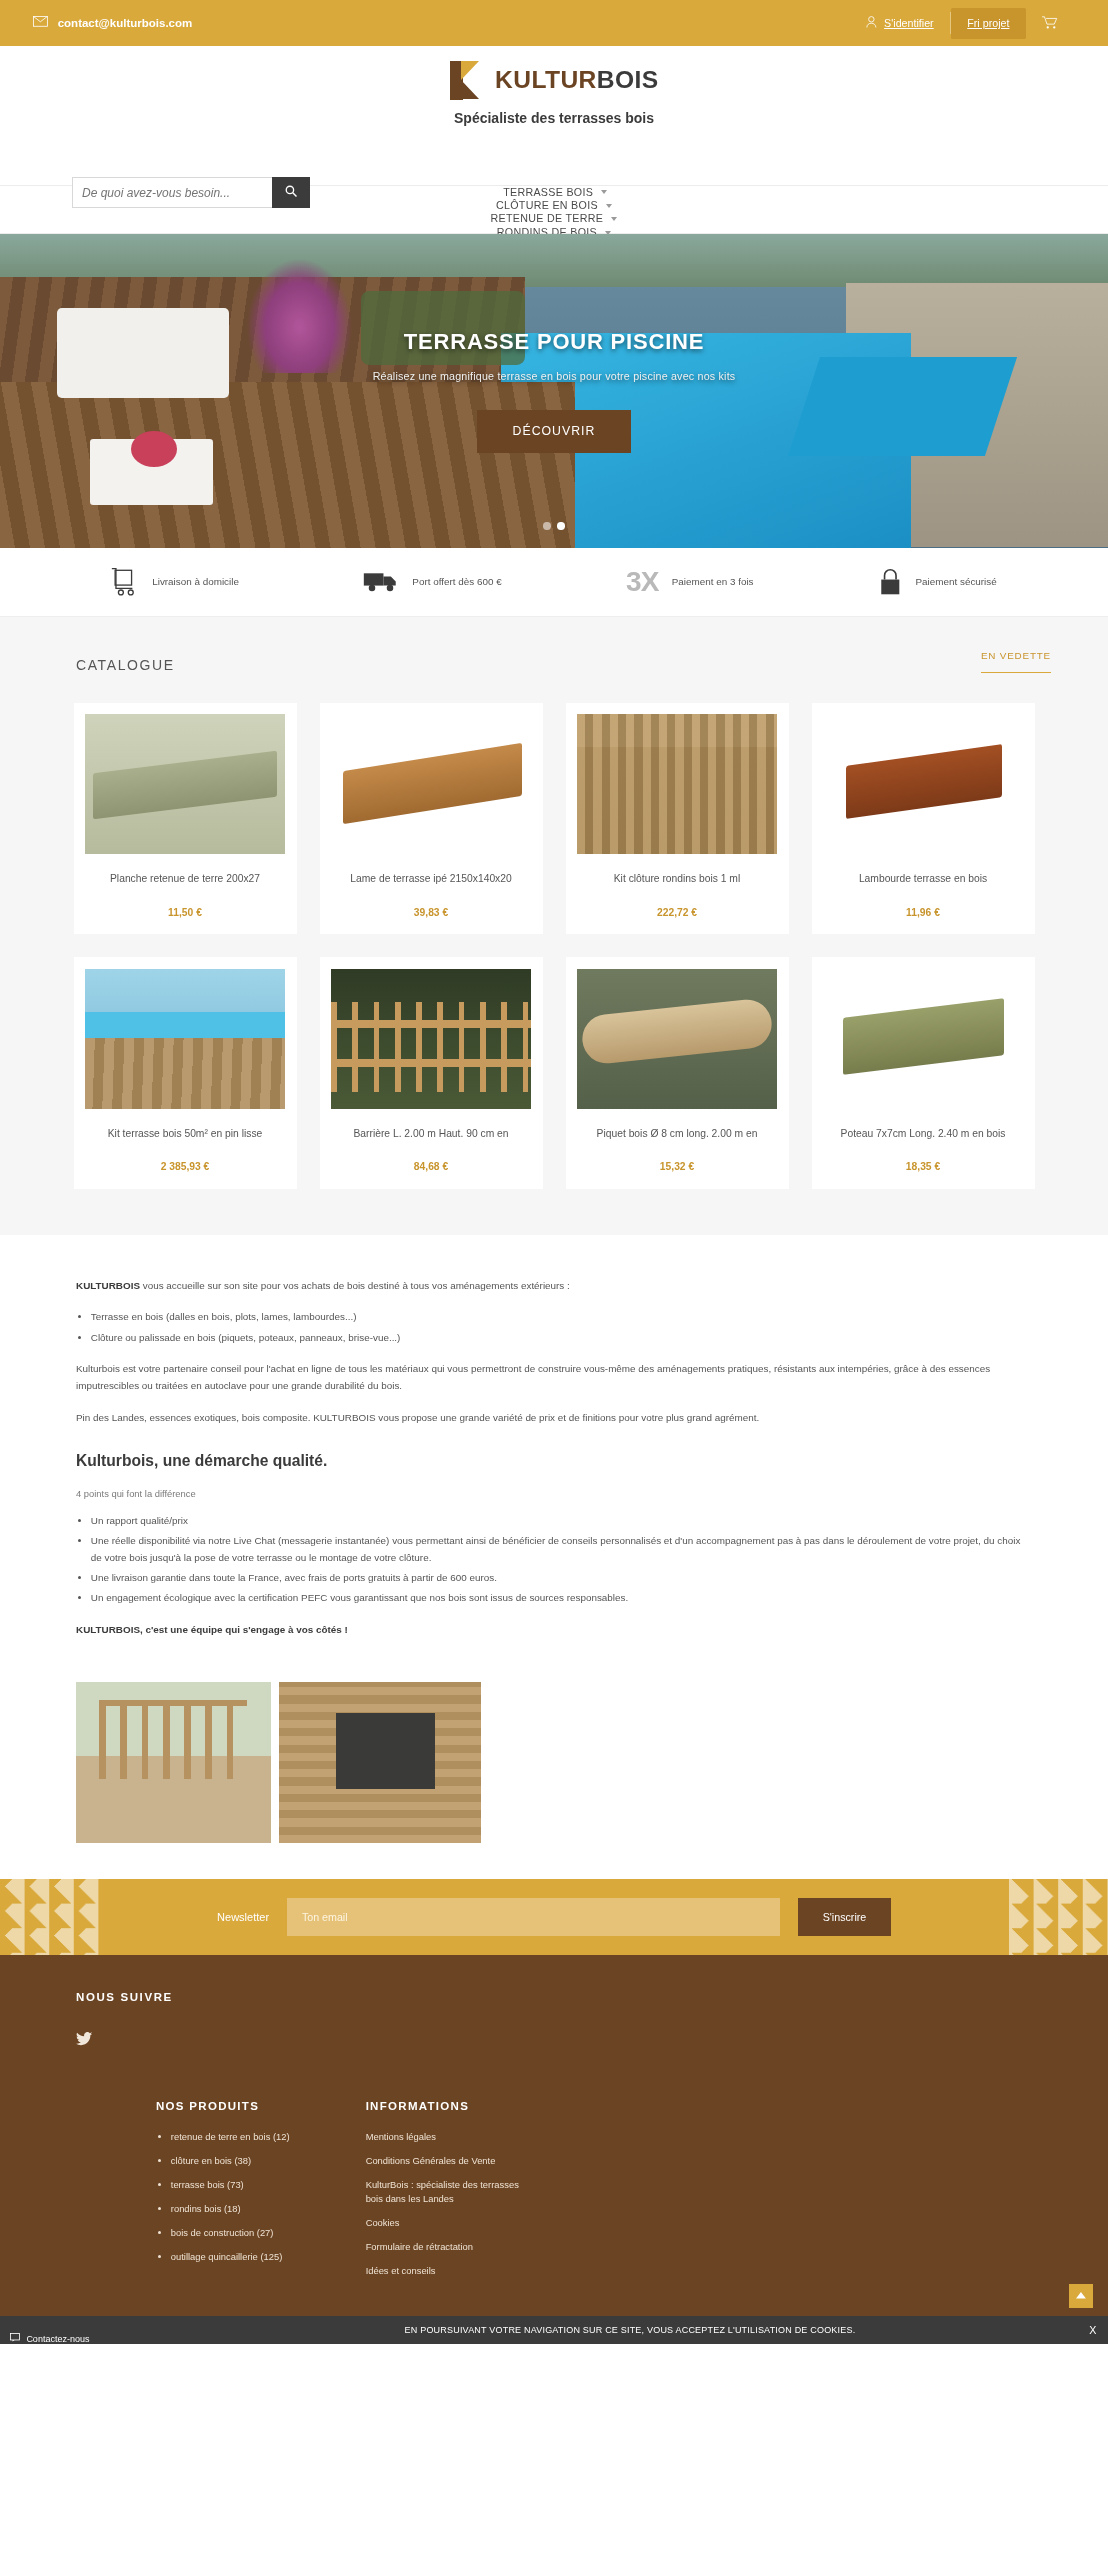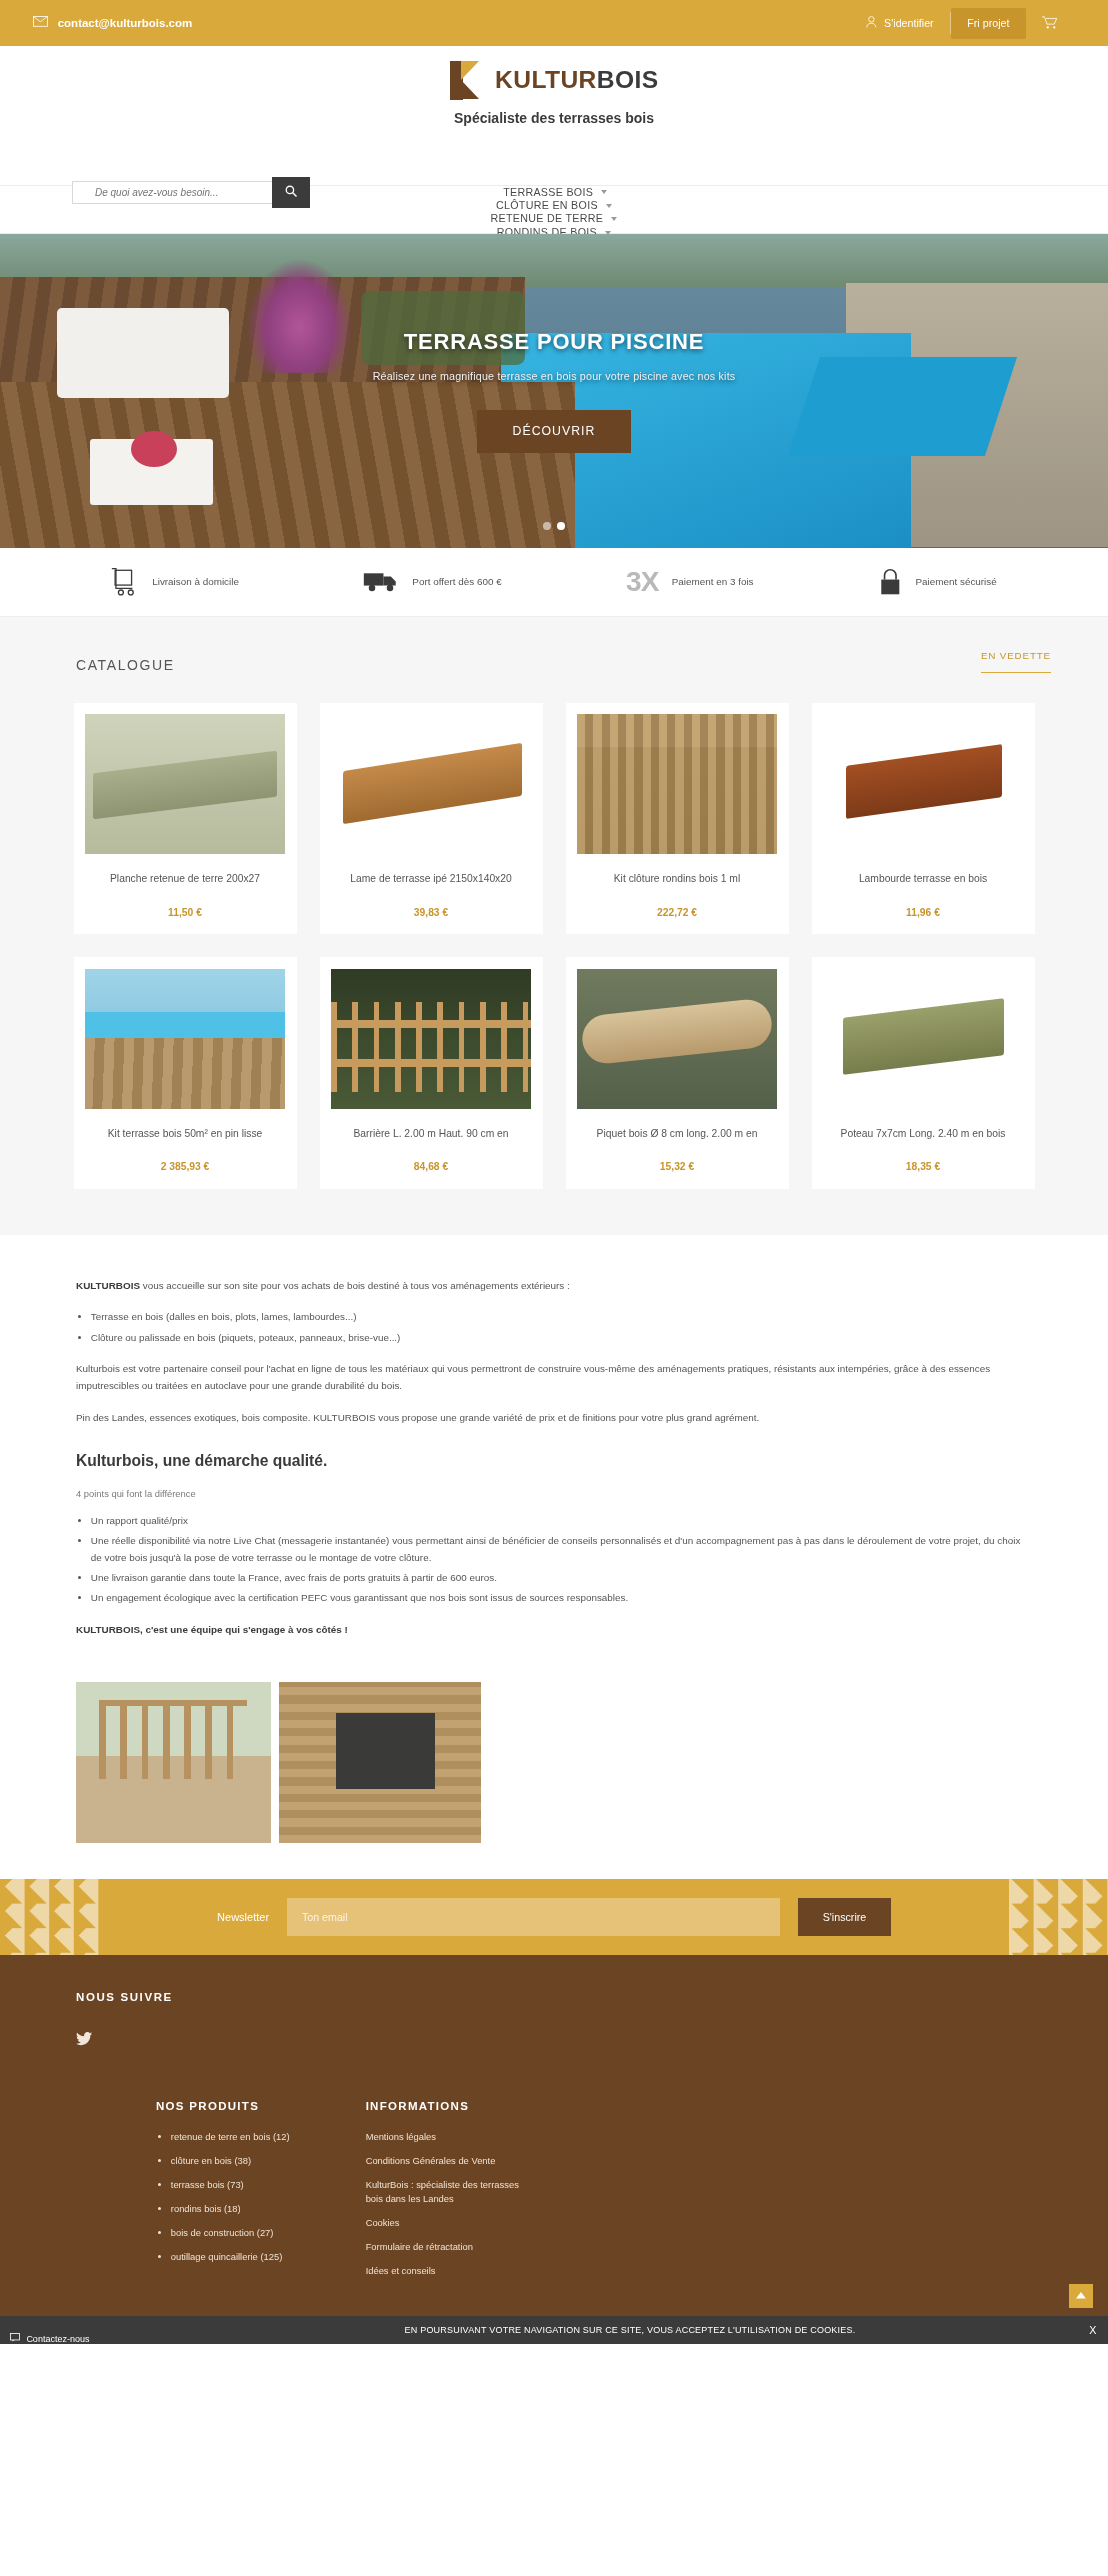--- a/index.html
+++ b/index.html
@@ -22,20 +22,21 @@
     padding: 0 33px;
     color: #fff;
     font-size: 11.5px;
   }
   .topbar-left { display: flex; align-items: center; gap: 9.9px; font-weight: bold; }
   .topbar-right { display: flex; align-items: center; gap: 0; }
   .tb-item {
     display: flex; align-items: center; gap: 7px;
     padding: 0 16.4px; font-size: 10.7px; color: #fff;
     height: 46px;
+    text-decoration: underline;
   }
   .tb-item.boxed { background: #c8942c; height: 31px; align-items: center; border-radius: 1.6px; }
   .tb-sep { width: 0.8px; height: 21.3px; background: rgba(255,255,255,0.35); }
   .ico { display: inline-block; line-height: 1; }
 
   
   .header {
     background: #fff;
     padding: 14.8px 33px 0 33px;
     position: relative;
@@ -63,23 +64,23 @@
   .logo-text { font-size: 24.6px; font-weight: bold; letter-spacing: 0.4px; }
   .logo-text .lt1 { color: #6b4423; }
   .logo-text .lt2 { color: #3b3b3b; }
   .tagline { margin-top: 9.9px; font-size: 14px; font-weight: bold; color: #3b3b3b; }
 
   .searchbox {
     position: absolute; left: 72px; top: 131px;
     display: flex; align-items: center;
   }
   .searchbox input {
-    width: 200px; height: 23px;
+    width: 200px; height: 31px;
     border: 0.8px solid #d8d8d8; border-right: none;
-    padding: 0 22px; font-size: 10px; font-style: italic; color: #9a9a9a;
+    padding: 0 9px; font-size: 12px; font-style: italic; color: #9a9a9a;
     font-family: "Liberation Sans", sans-serif;
     outline: none;
   }
   .searchbox button {
     width: 38px; height: 31px; background: #3b3b3b; border: none;
     color: #fff; cursor: pointer; font-size: 12.3px;
   }
 
   
   .nav {

